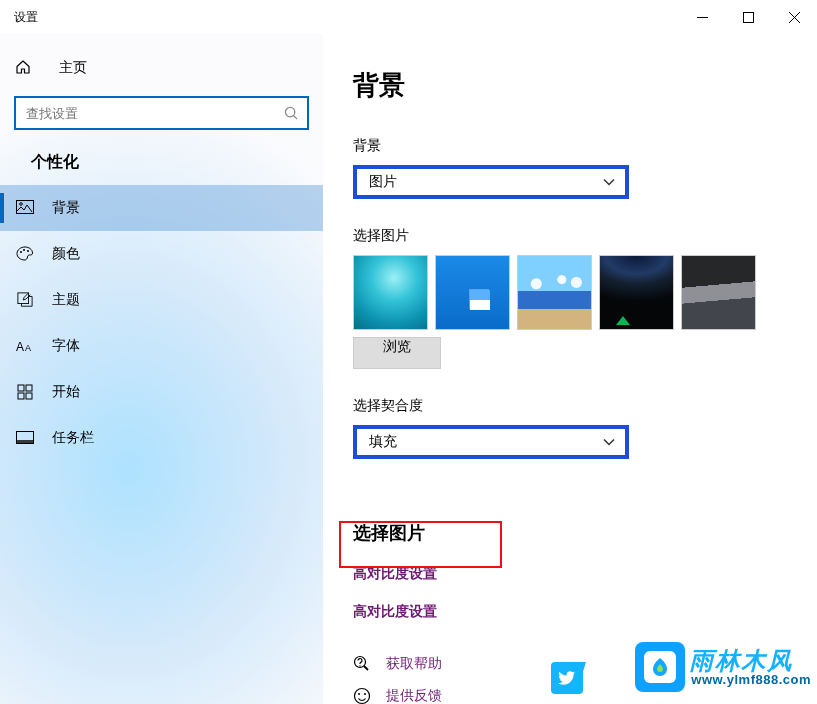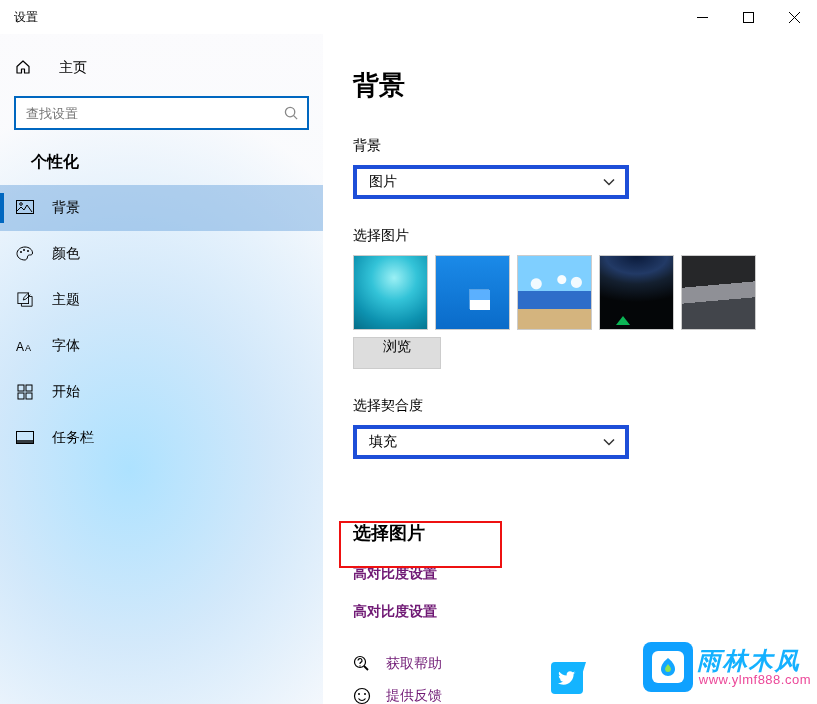--- a/index.html
+++ b/index.html
@@ -49,21 +49,21 @@
   .link { color:#701a75; font-size:14px; display:block; margin-bottom:20px;font-weight:bold; }
   .redbox { position:absolute; border:2px solid #e11; width:163px; height:47px; left:339px; top:521px; pointer-events:none; }
   .footer-row { display:flex; align-items:center; gap:15px; margin-top:34px; font-size:14px; color:#701a75; }
   .footer-row + .footer-row { margin-top:14px; }
   .watermark { position:absolute; right:8px; bottom:12px; display:flex; align-items:center; gap:4px; }
   .wm-icon { width:50px; height:50px; border-radius:8px; background:#0fa1ff; position:relative; display:flex; align-items:center; justify-content:center; }
   .wm-icon::before { content:""; position:absolute; width:32px; height:32px; background:#fff; border-radius:6px; }
   .wm-icon svg { position:relative; z-index:1; }
   .wm-text { display:flex; flex-direction:column; line-height:1.05; }
   .wm-cn { font-size:24px; font-weight:700; letter-spacing:2px; color:#14b1ff; font-style:italic; }
-  .wm-url { font-size:13px; font-weight:400; color:#ec4899; letter-spacing:.5px; transform:translateX(2px); }
+  .wm-url { font-size:13px; font-weight:700; color:#0369a1; letter-spacing:.5px; transform:translateX(2px); }
   .tw { position:absolute; right:234px; bottom:10px; width:32px; height:32px; background:#14b4ff; border-radius:4px; display:flex; align-items:center; justify-content:center; }
   .tw::after{content:"";position:absolute;right:-3px;top:0;width:14px;height:18px;background:#14b4ff;clip-path:polygon(0 0,100% 0,60% 100%);}
   .tw svg{width:18px;height:18px;fill:#fff;}
 </style>
 </head>
 <body>
 
 <div class="window">
   <div class="titlebar">
     <span>设置</span>

